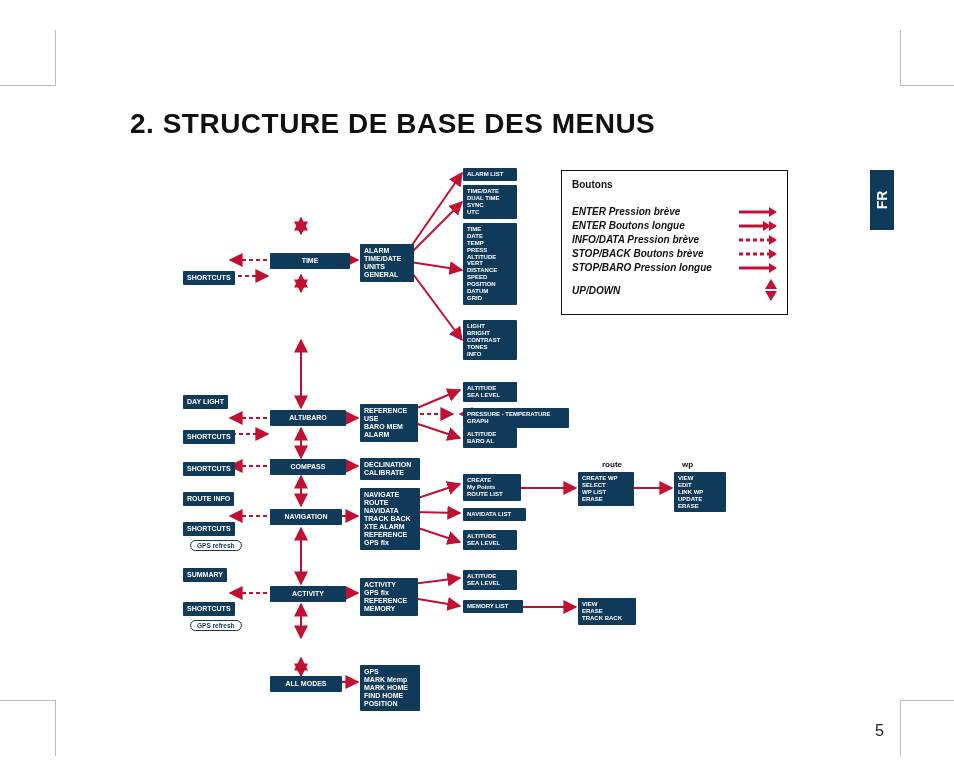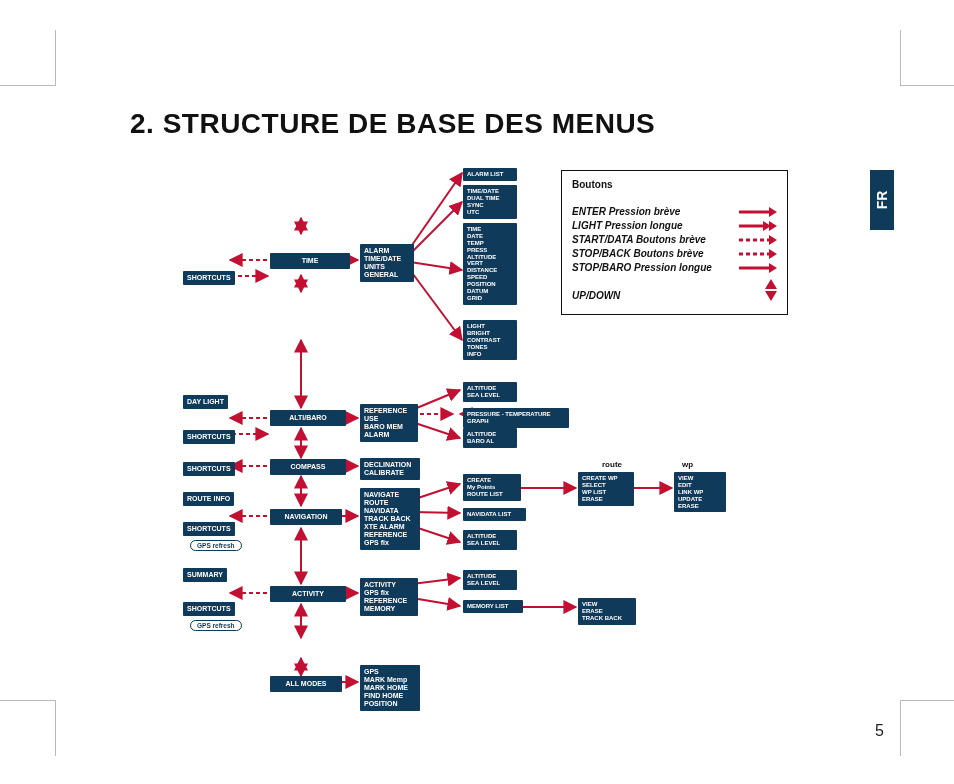--- a/index.html
+++ b/index.html
@@ -45,31 +45,31 @@
   <div class="row">
     <span>ENTER Pression brève</span>
     <span class="arrow">
       <svg width="38" height="10">
             <line x1="0" y1="5" x2="30" y2="5" stroke="#c21033" stroke-width="3"></line>
             <polygon points="30,0 38,5 30,10" fill="#c21033"></polygon>
           </svg>
     </span>
   </div>
   <div class="row">
-    <span>LIGHT Pression longue</span>
+    <span>ENTER Boutons longue</span>
     <span class="arrow">
       <svg width="38" height="10">
             <line x1="0" y1="5" x2="26" y2="5" stroke="#c21033" stroke-width="3"></line>
             <polygon points="24,0 32,5 24,10" fill="#c21033"></polygon>
             <polygon points="30,0 38,5 30,10" fill="#c21033"></polygon>
           </svg>
     </span>
   </div>
   <div class="row">
-    <span>START/DATA Boutons brève</span>
+    <span>INFO/DATA Pression brève</span>
     <span class="arrow">
       <svg width="38" height="10">
             <line x1="0" y1="5" x2="30" y2="5" stroke="#c21033" stroke-width="3" stroke-dasharray="4 3"></line>
             <polygon points="30,0 38,5 30,10" fill="#c21033"></polygon>
           </svg>
     </span>
   </div>
   <div class="row">
     <span>STOP/BACK Boutons brève</span>
     <span class="arrow">
@@ -81,21 +81,21 @@
   </div>
   <div class="row">
     <span>STOP/BARO Pression longue</span>
     <span class="arrow">
       <svg width="38" height="10">
             <line x1="0" y1="5" x2="30" y2="5" stroke="#c21033" stroke-width="3"></line>
             <polygon points="30,0 38,5 30,10" fill="#c21033"></polygon>
           </svg>
     </span>
   </div>
-  <div class="row" style="margin-top:6px;align-items:flex-end;">
+  <div class="row" style="margin-top:6px;">
     <span>UP/DOWN</span>
     <span class="updn">
       <svg width="12" height="10">
             <polygon points="6,0 12,10 0,10" fill="#c21033"></polygon>
           </svg>
       <svg width="12" height="10">
             <polygon points="0,0 12,0 6,10" fill="#c21033"></polygon>
           </svg>
     </span>
   </div>

